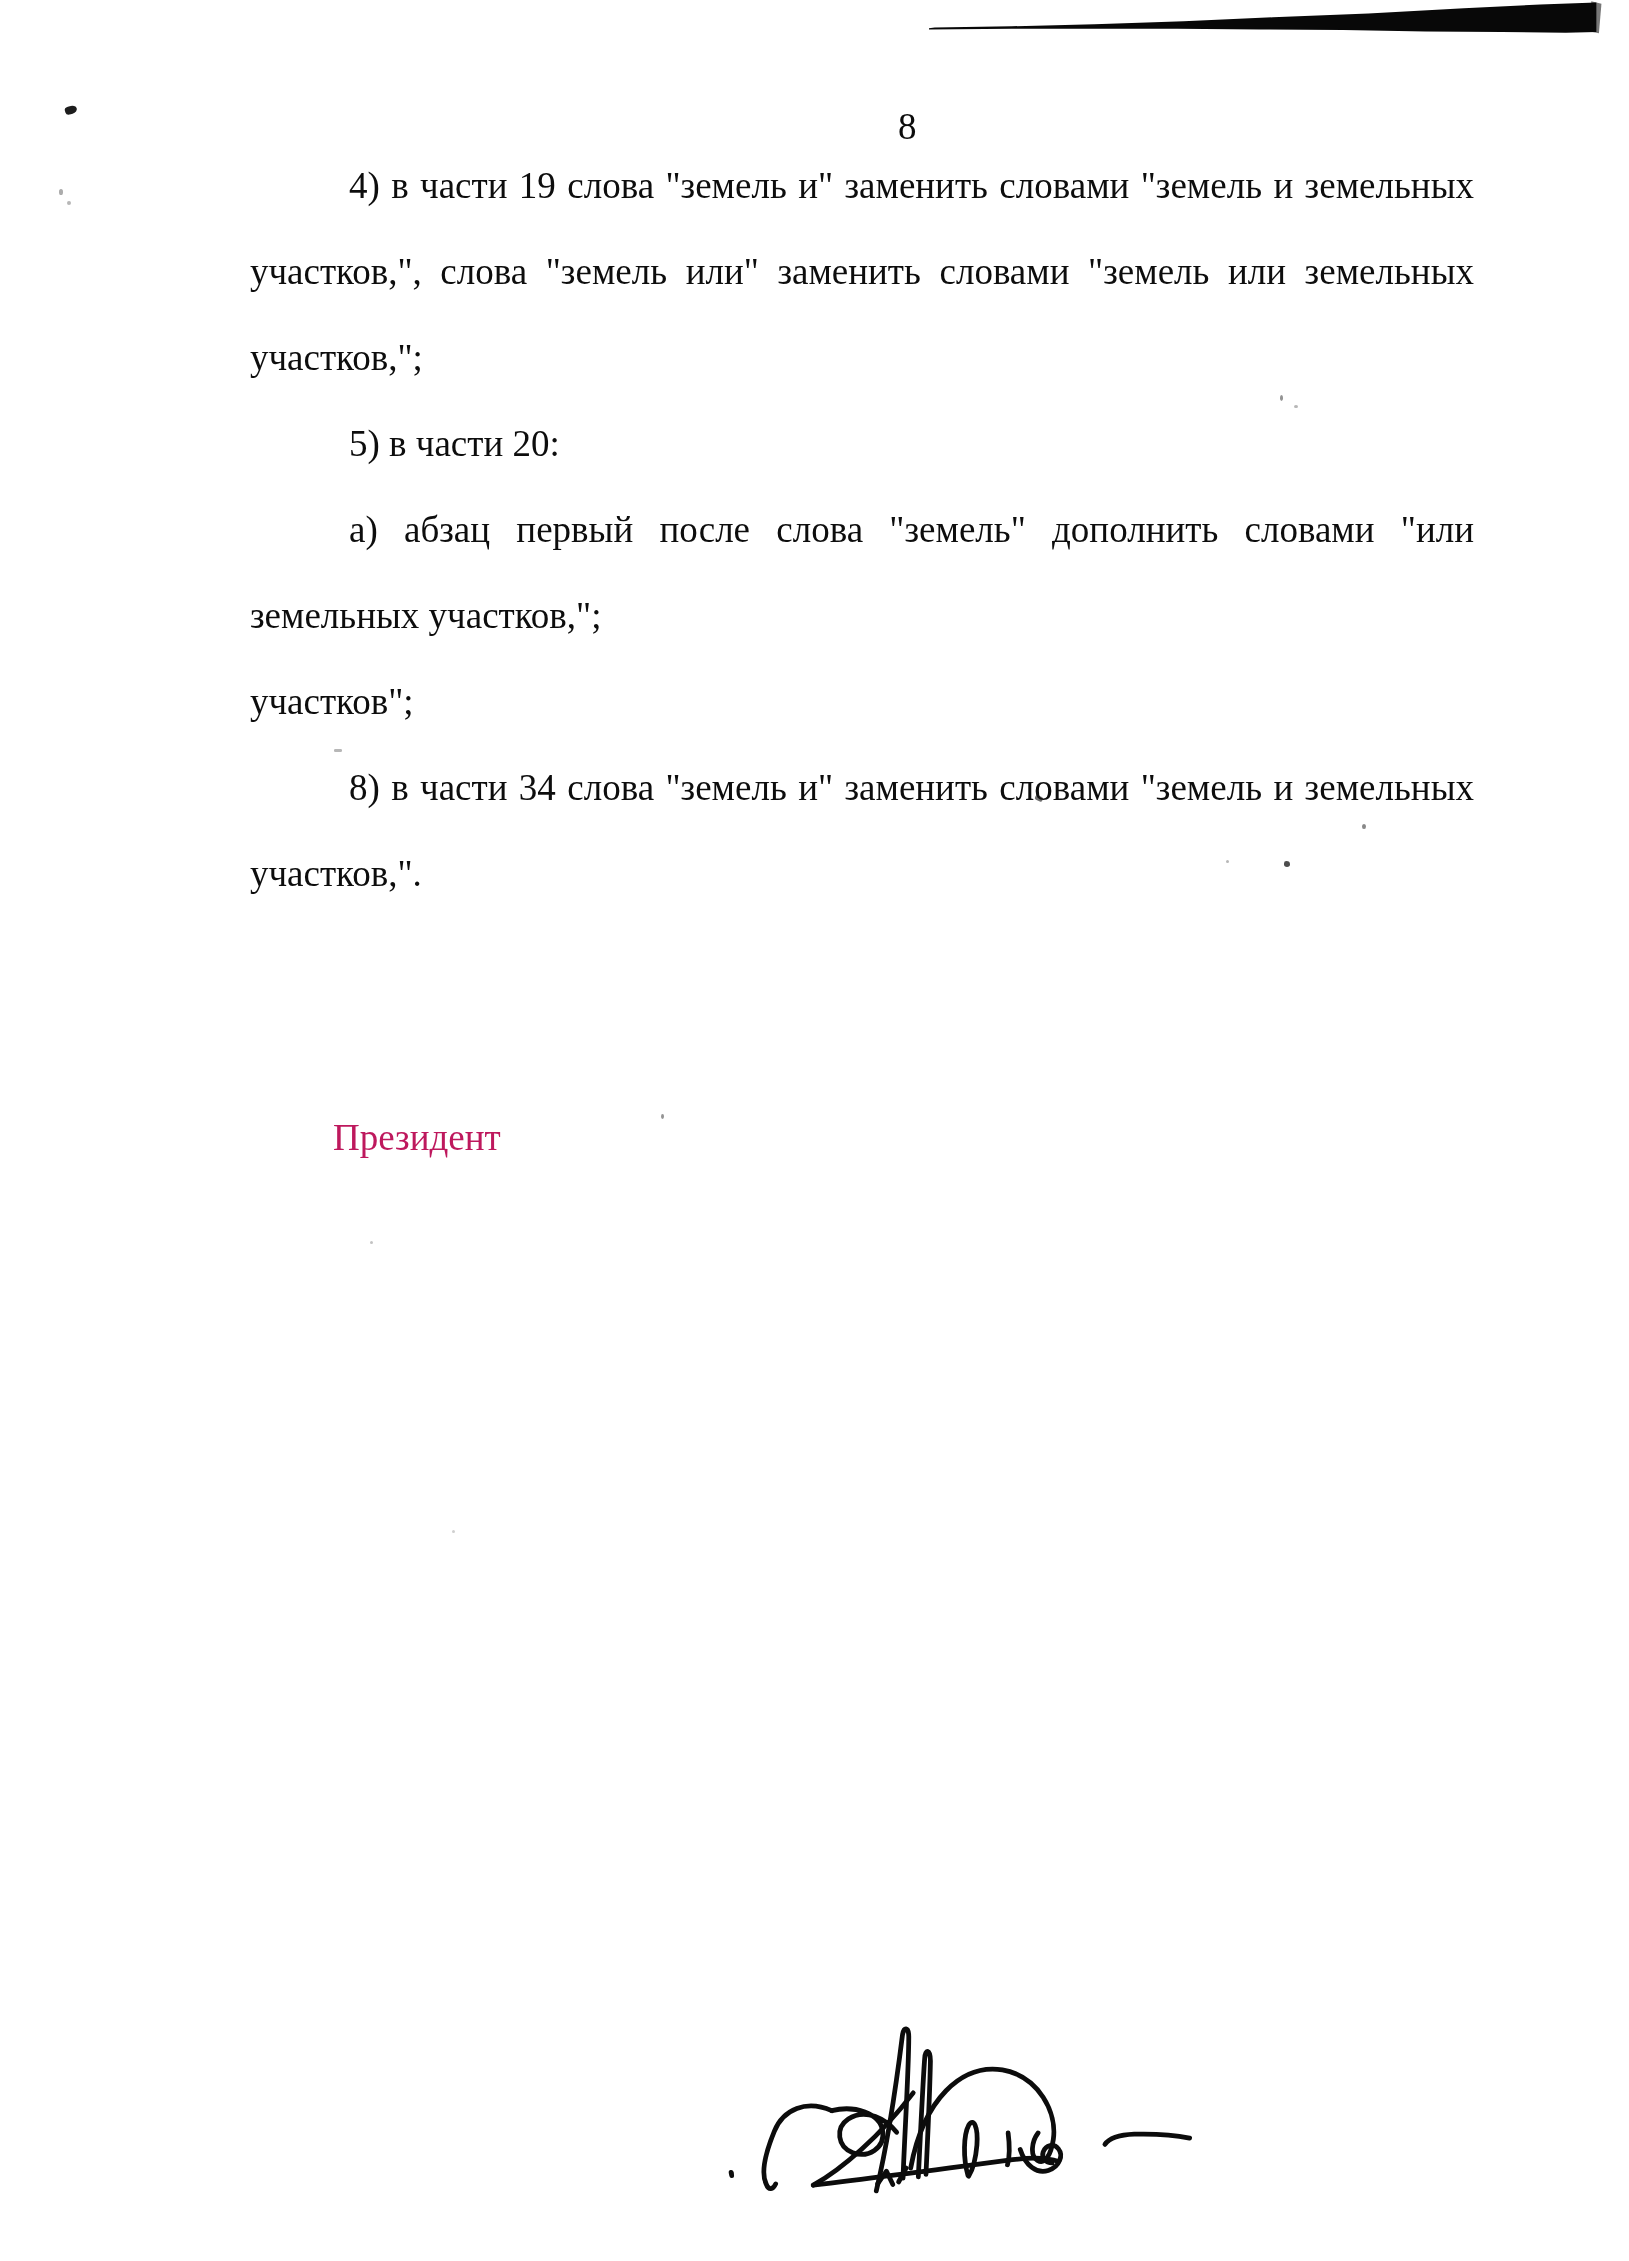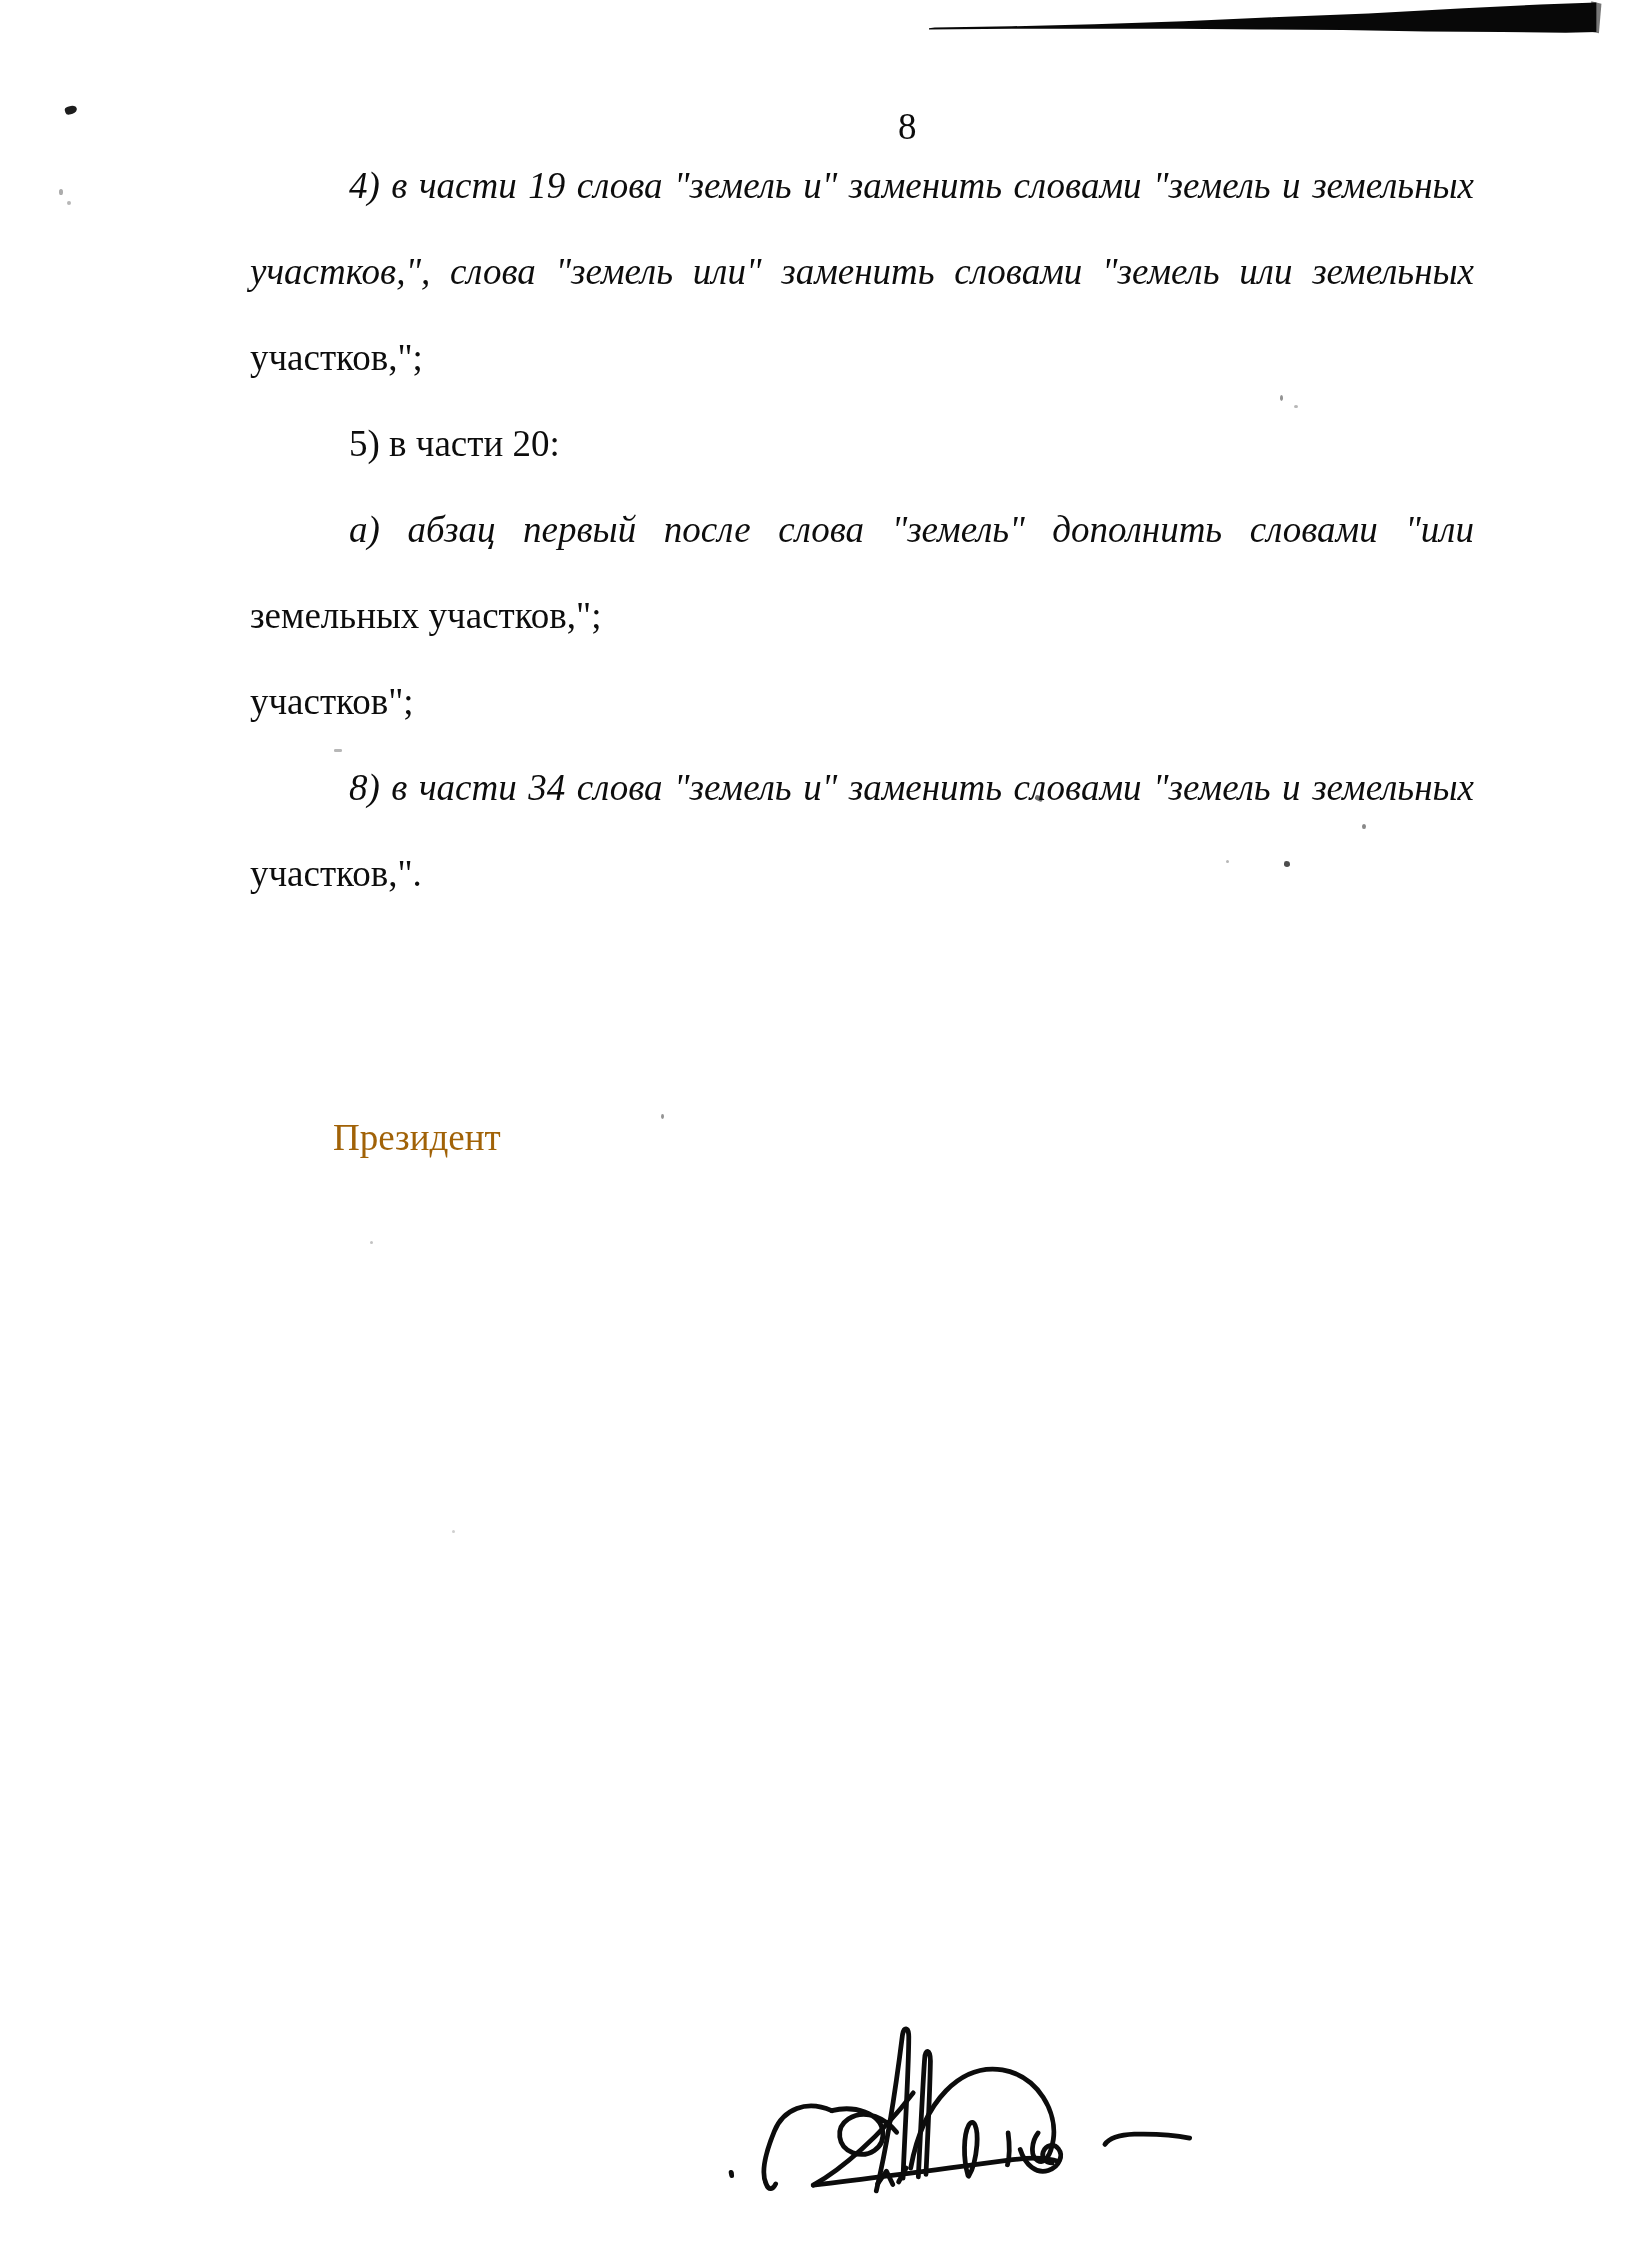--- a/index.html
+++ b/index.html
@@ -34,29 +34,29 @@
   .textblock{
     position:absolute;
     left:250px;top:143px;
     width:1224px;
     font-size:37px;
     line-height:86px;
     color:#0d0d0d;
   }
   .tl{height:86px;white-space:normal;}
   .ind{padding-left:99px;}
-  .j{text-align:justify;text-align-last:justify;font-style:italic;}
+  .j{text-align:justify;text-align-last:justify;}
   
   .sig-block{
     position:absolute;
     left:242px;top:1117px;
     width:446px;
     font-size:37px;
     line-height:41px;
-    color:#a16207;
+    color:#be185d;
   }
   .sig-line1{padding-left:91px;}
   
   .signature{
     position:absolute;
     left:726px;top:2024px;
     width:484px;height:237px;
   }
   .signature path{
     fill:none;

